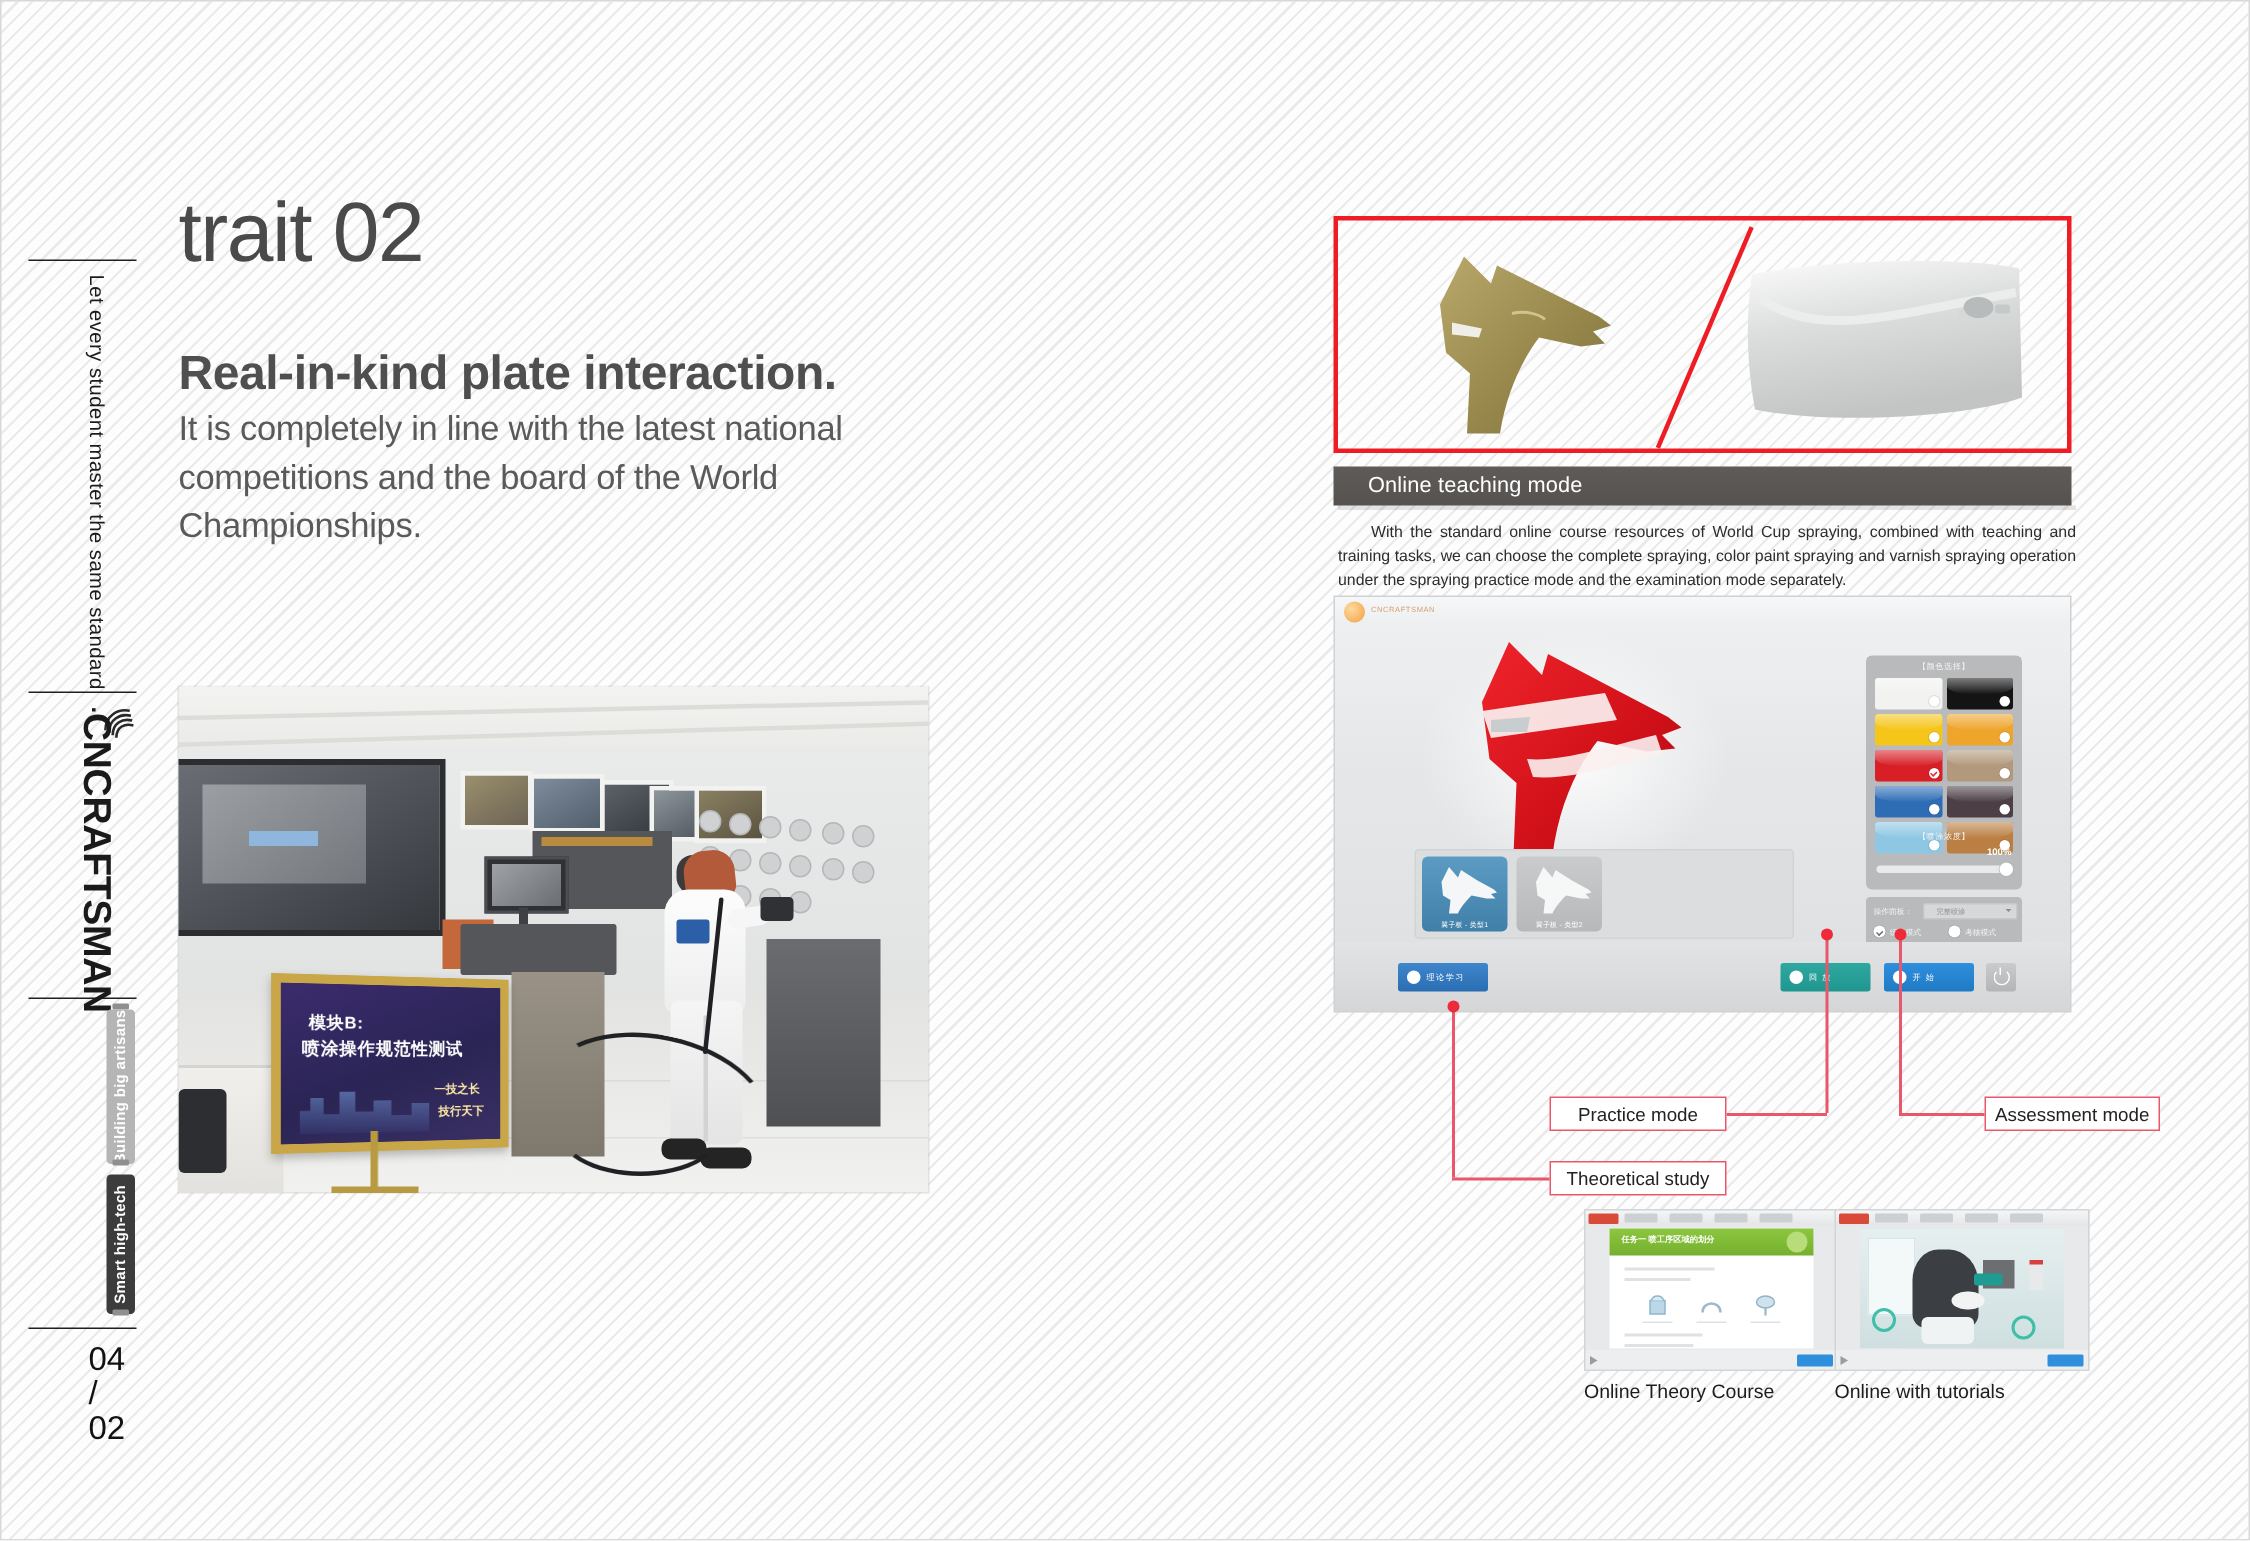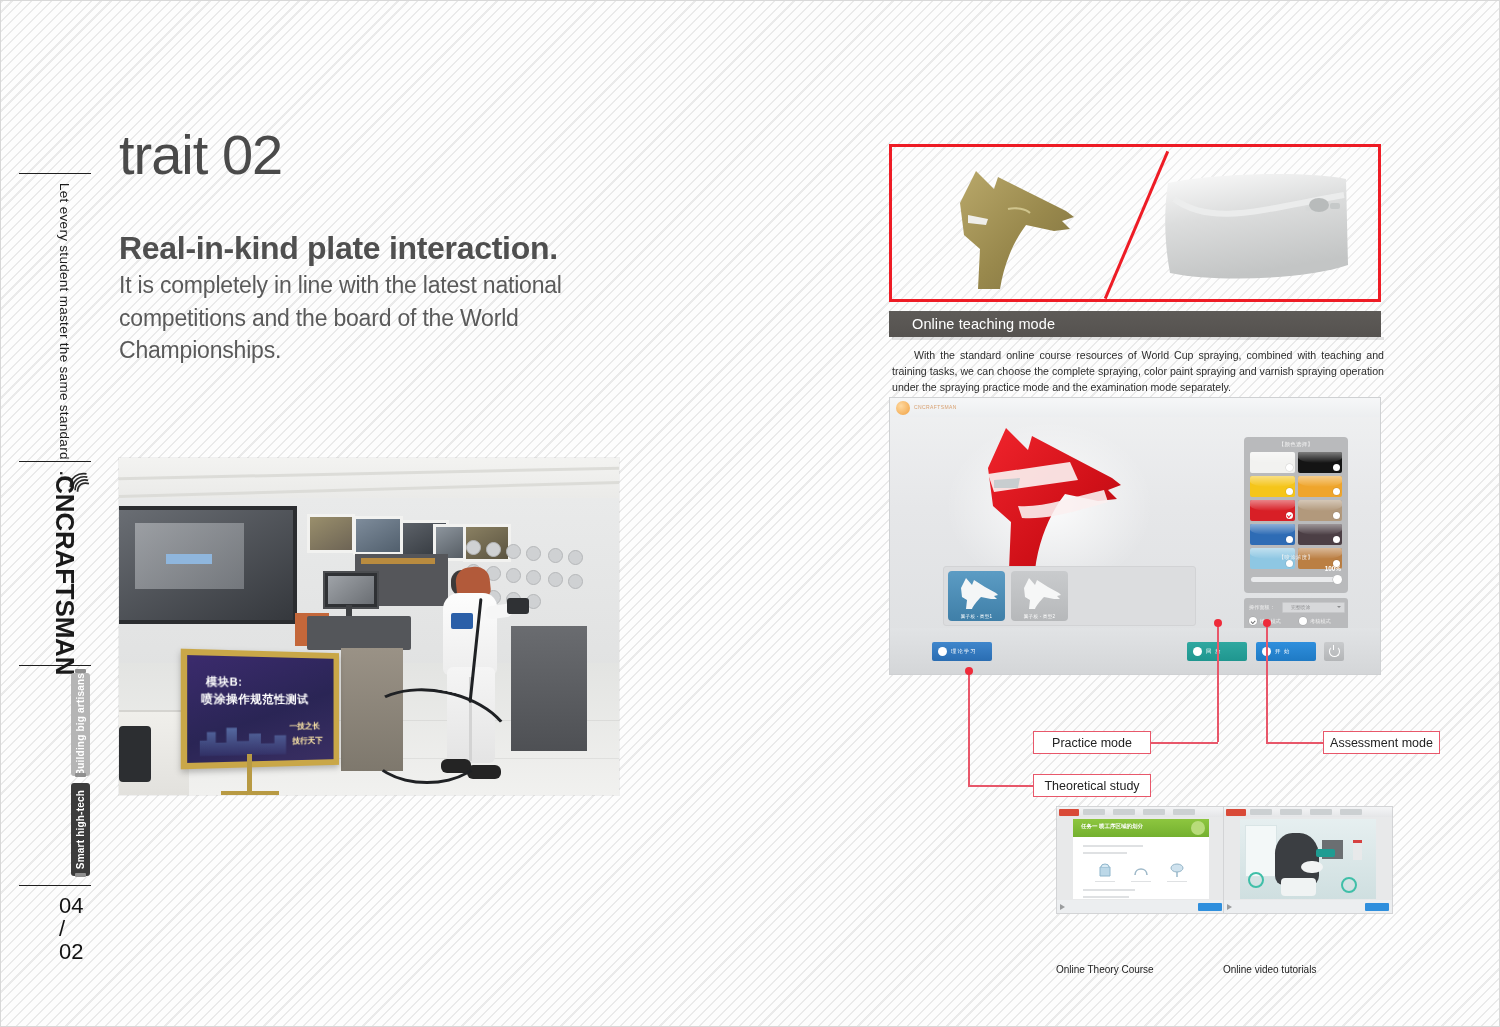--- a/index.html
+++ b/index.html
@@ -260,21 +260,21 @@
      background:linear-gradient(170deg,#cfe3e6,#e8f0f1 50%,#dfe9ea);}
   .vp-wall{position:absolute;left:0;top:0;width:100%;height:100%;background:linear-gradient(180deg,#e6eff0,#cfdfe0);}
   .vp-win{position:absolute;left:4%;top:8%;width:22%;height:62%;background:#f3f8f8;border:1px solid #d9e5e6;}
   .vp-person{position:absolute;left:26%;top:18%;width:32%;height:64%;background:#3b3e42;border-radius:40% 45% 18% 18%;}
   .vp-hand{position:absolute;left:45%;top:52%;width:16%;height:16%;background:#f2f4f4;border-radius:50%;}
   .vp-gun{position:absolute;left:56%;top:38%;width:14%;height:10%;background:#1f9c92;border-radius:2px;}
   .vp-panel{position:absolute;left:60%;top:26%;width:16%;height:24%;background:#6b6f72;}
   .vp-bottle{position:absolute;right:10%;top:26%;width:7%;height:22%;background:#e8e9ea;border-top:3px solid #d64040;}
   .vp-chair{position:absolute;left:30%;bottom:4%;width:26%;height:22%;background:#f0f3f3;border-radius:4px;}
   .vp-ring{position:absolute;width:12px;height:12px;border:2px solid #3fbfa8;border-radius:50%;}
-  .vidlabel{position:absolute;top:919px;font-size:10px;color:#1c1c1c;margin-top:44px;}
+  .vidlabel{position:absolute;top:919px;font-size:13px;color:#1c1c1c;}
   .vl1{left:1055px;}
   .vl2{left:1222px;}
 </style>
 </head>
 <body>
 
 <div id="page">
 
   <div class="sidebar">
     <div class="sb-rule" style="top:172px"></div>
@@ -632,15 +632,15 @@
       <div class="vp-gun"></div>
       <div class="vp-chair"></div>
       <div class="vp-ring" style="left:6%;bottom:14%"></div>
       <div class="vp-ring" style="right:14%;bottom:8%"></div>
     </div>
     <div class="vc-foot">
       <div class="vc-play"></div>
       <div class="vc-ctrl"></div>
     </div>
   </div>
-  <div class="vidlabel vl2">Online video tutorials</div>
+  <div class="vidlabel vl2">Online with tutorials</div>
 
 </div>
 
 </body></html>

